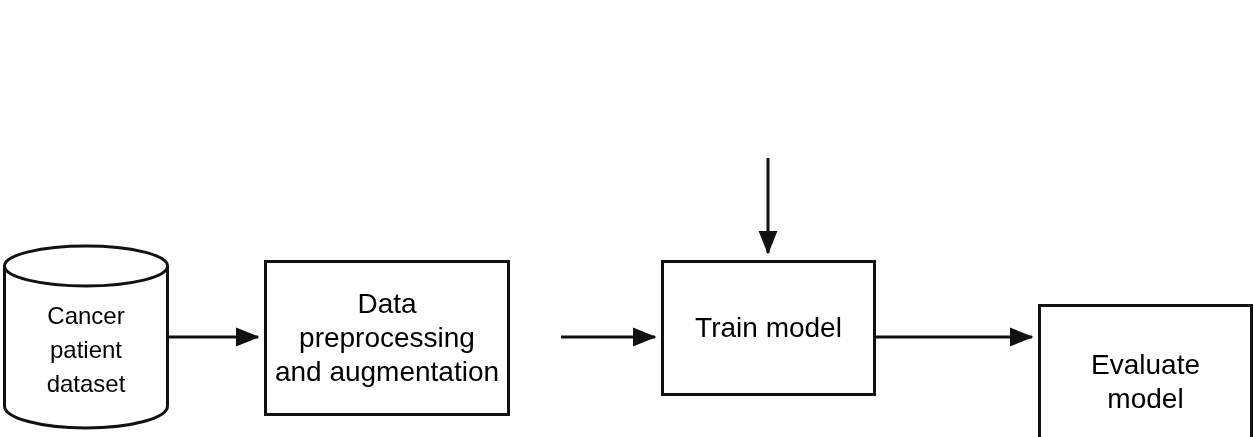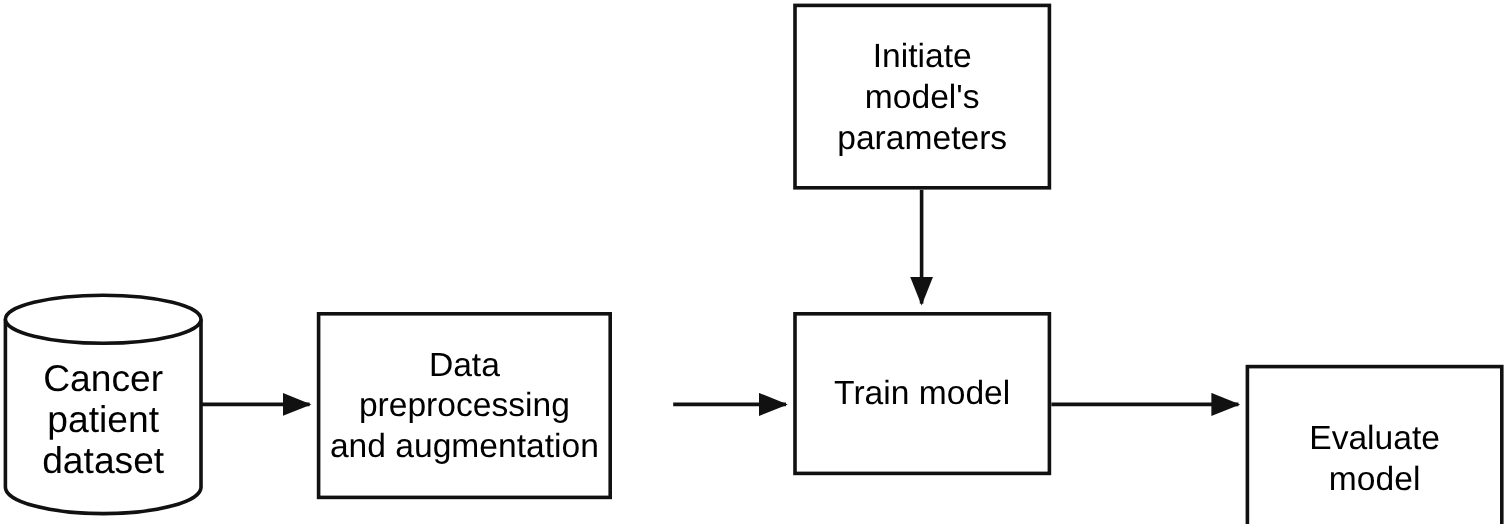--- a/index.html
+++ b/index.html
@@ -39,21 +39,21 @@
     position: absolute;
     left: 0;
     top: 0;
   }
   .cyl-label {
     position: absolute;
     left: 0;
     right: 0;
     text-align: center;
     color: #000000;
-    font-size: 31px;
+    font-size: 24px;
     line-height: 34px;
     white-space: pre-line;
   }
   .edge-svg {
     position: absolute;
     left: 0;
     top: 0;
     width: 1255px;
     height: 437px;
     pointer-events: none;
@@ -84,25 +84,20 @@
     <div class="cyl-label" style="top:55px;">Cancer
 patient
 dataset</div>
   </div>
 
   <div class="node box" style="left:264px; top:260px; width:246px; height:156px;">
     <span>Data preprocessing
 and augmentation</span>
   </div>
 
-  <div class="node box" style="left:661px; top:3px; width:215px; height:155px;">
-    <span>Initiate
-model's
-parameters</span>
-  </div>
 
   <div class="node box" style="left:661px; top:260px; width:215px; height:136px;">
     <span>Train model</span>
   </div>
 
   <div class="node box" style="left:1038px; top:260px; width:215px; height:156px;margin-top:44px;">
     <span>Evaluate
 model</span>
   </div>
 

